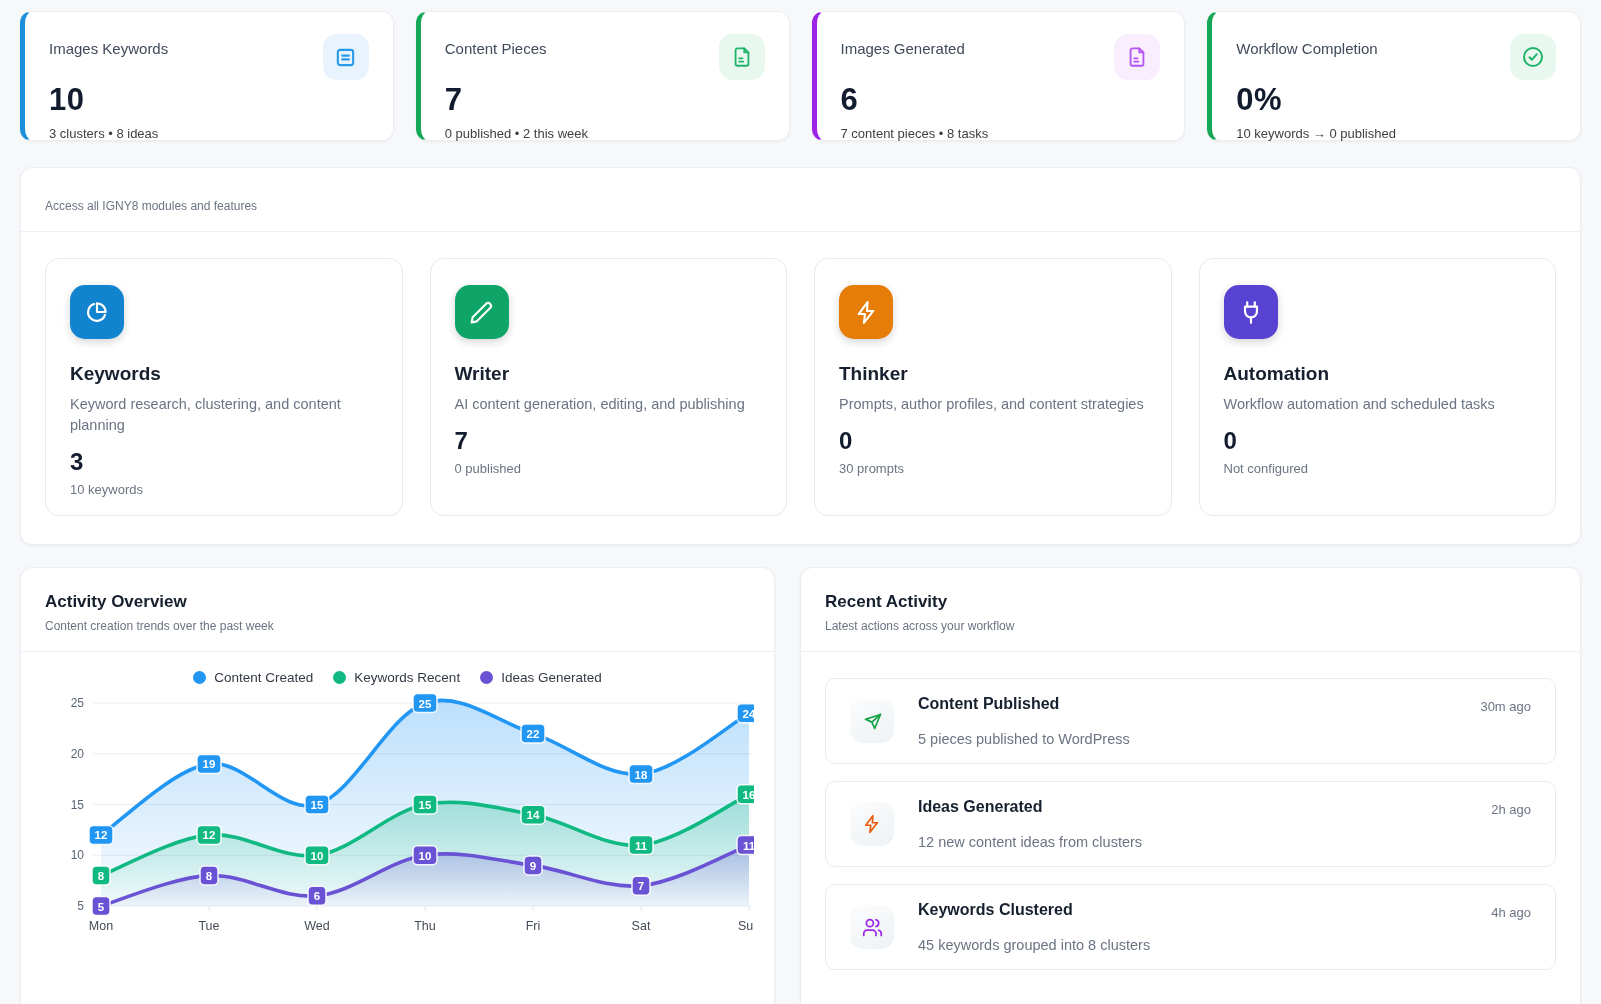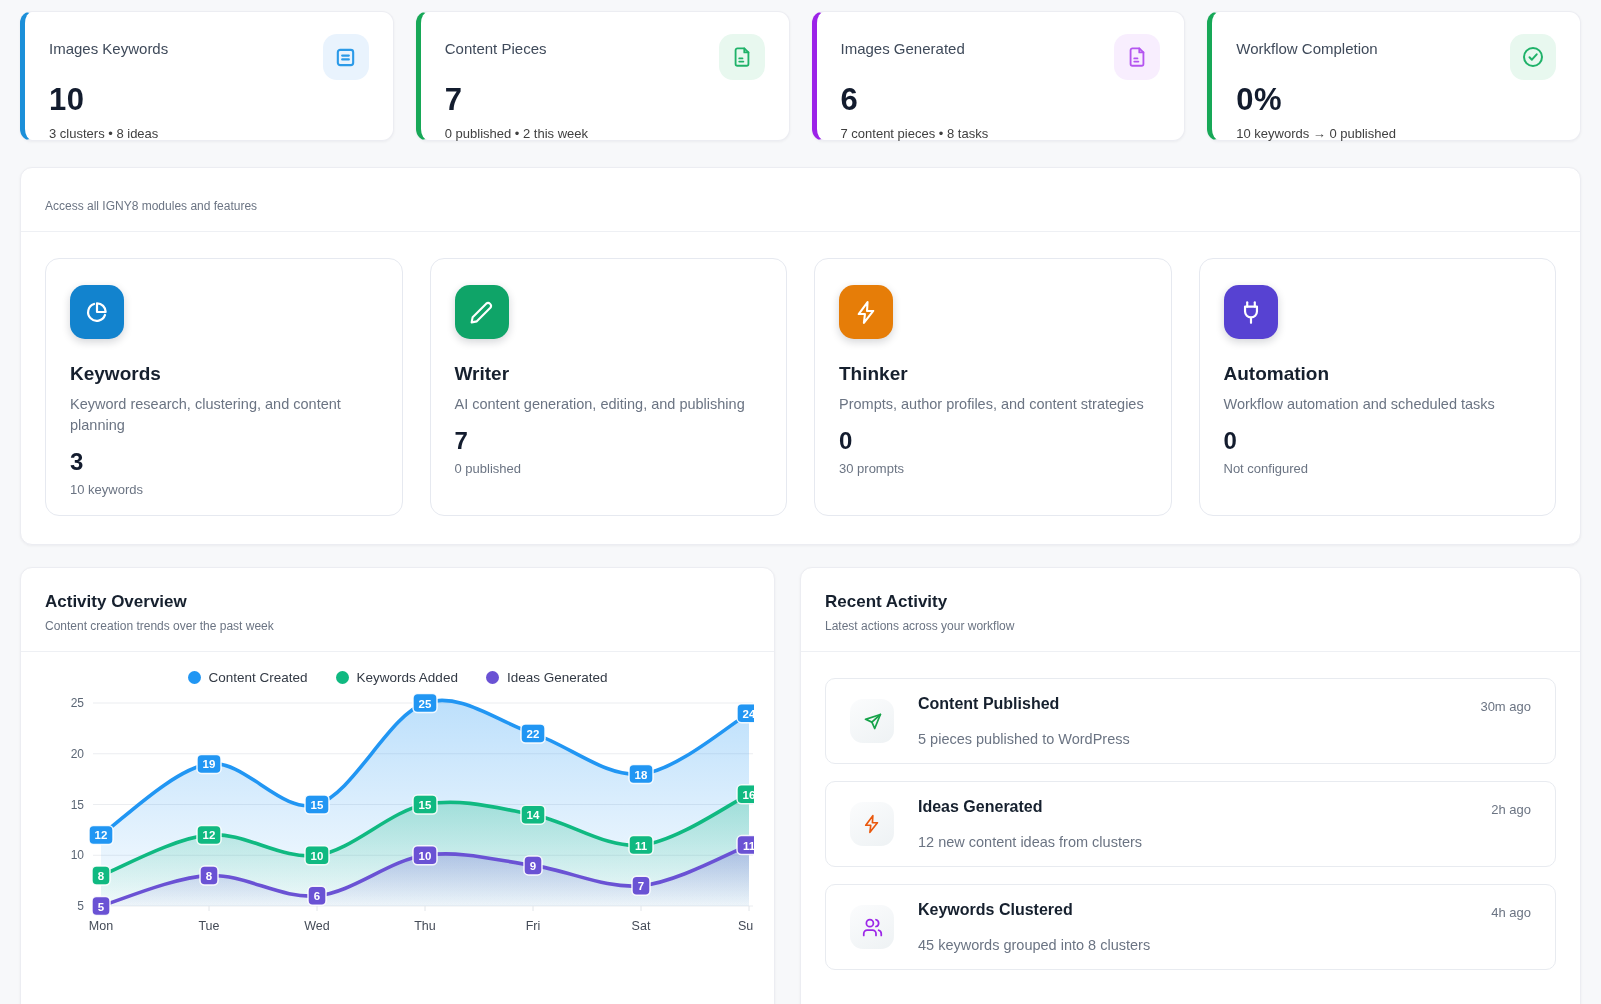--- a/index.html
+++ b/index.html
@@ -36,21 +36,21 @@
   .module-name { font-size:19px; font-weight:700; color:#16202e; margin-top:24px; }
   .module-desc { font-size:14.5px; color:#6b7483; line-height:1.45; margin-top:9px; }
   .module-value { font-size:24px; font-weight:800; color:#131c2e; margin-top:12px; }
   .module-meta { font-size:13px; color:#6b7483; margin-top:6px; }
 
   
   .bottom-row { display:flex; gap:25px; margin-top:22px; align-items:flex-start; }
   .activity-overview { flex:0 0 755px; height:470px; }
   .recent-activity { flex:1; height:470px; }
 
-  .legend-row { display:flex; justify-content:center; gap:28px; margin-top:18px; }
+  .legend-row { display:flex; justify-content:center; gap:20px; margin-top:18px; }
   .legend-item { display:flex; align-items:center; gap:8px; cursor:pointer; }
   .legend-dot { width:13px; height:13px; border-radius:50%; }
   .legend-label { font-size:13.5px; color:#333a45; }
   .chart-wrap { padding:4px 18px 0 20px; }
 
   .activity-list { padding:26px 24px; display:flex; flex-direction:column; gap:17px; }
   .activity-item { border:1px solid #e8ebf0; border-radius:10px; padding:16px 24px;
     display:flex; align-items:center; gap:24px; position:relative; min-height:79px;
     background:#fff; cursor:pointer; }
   .activity-iconbox { width:44px; height:44px; border-radius:13px; flex:0 0 auto;
@@ -197,21 +197,21 @@
         <div class="panel-title">Activity Overview</div>
         <div class="panel-sub">Content creation trends over the past week</div>
       </div>
       <div class="legend-row">
         <div class="legend-item">
           <span class="legend-dot" style="background: rgb(33, 150, 243);"></span>
           <span class="legend-label">Content Created</span>
         </div>
         <div class="legend-item">
           <span class="legend-dot" style="background: rgb(16, 185, 129);"></span>
-          <span class="legend-label">Keywords Added</span>
+          <span class="legend-label">Keywords Recent</span>
         </div>
         <div class="legend-item">
           <span class="legend-dot" style="background: rgb(106, 82, 212);"></span>
           <span class="legend-label">Ideas Generated</span>
         </div>
       </div>
       <div class="chart-wrap">
         <svg id="activity-chart-svg" width="713" height="268" viewBox="0 0 713 268">
             <defs>
               <linearGradient id="g0" x1="0" y1="0" x2="0" y2="1">

